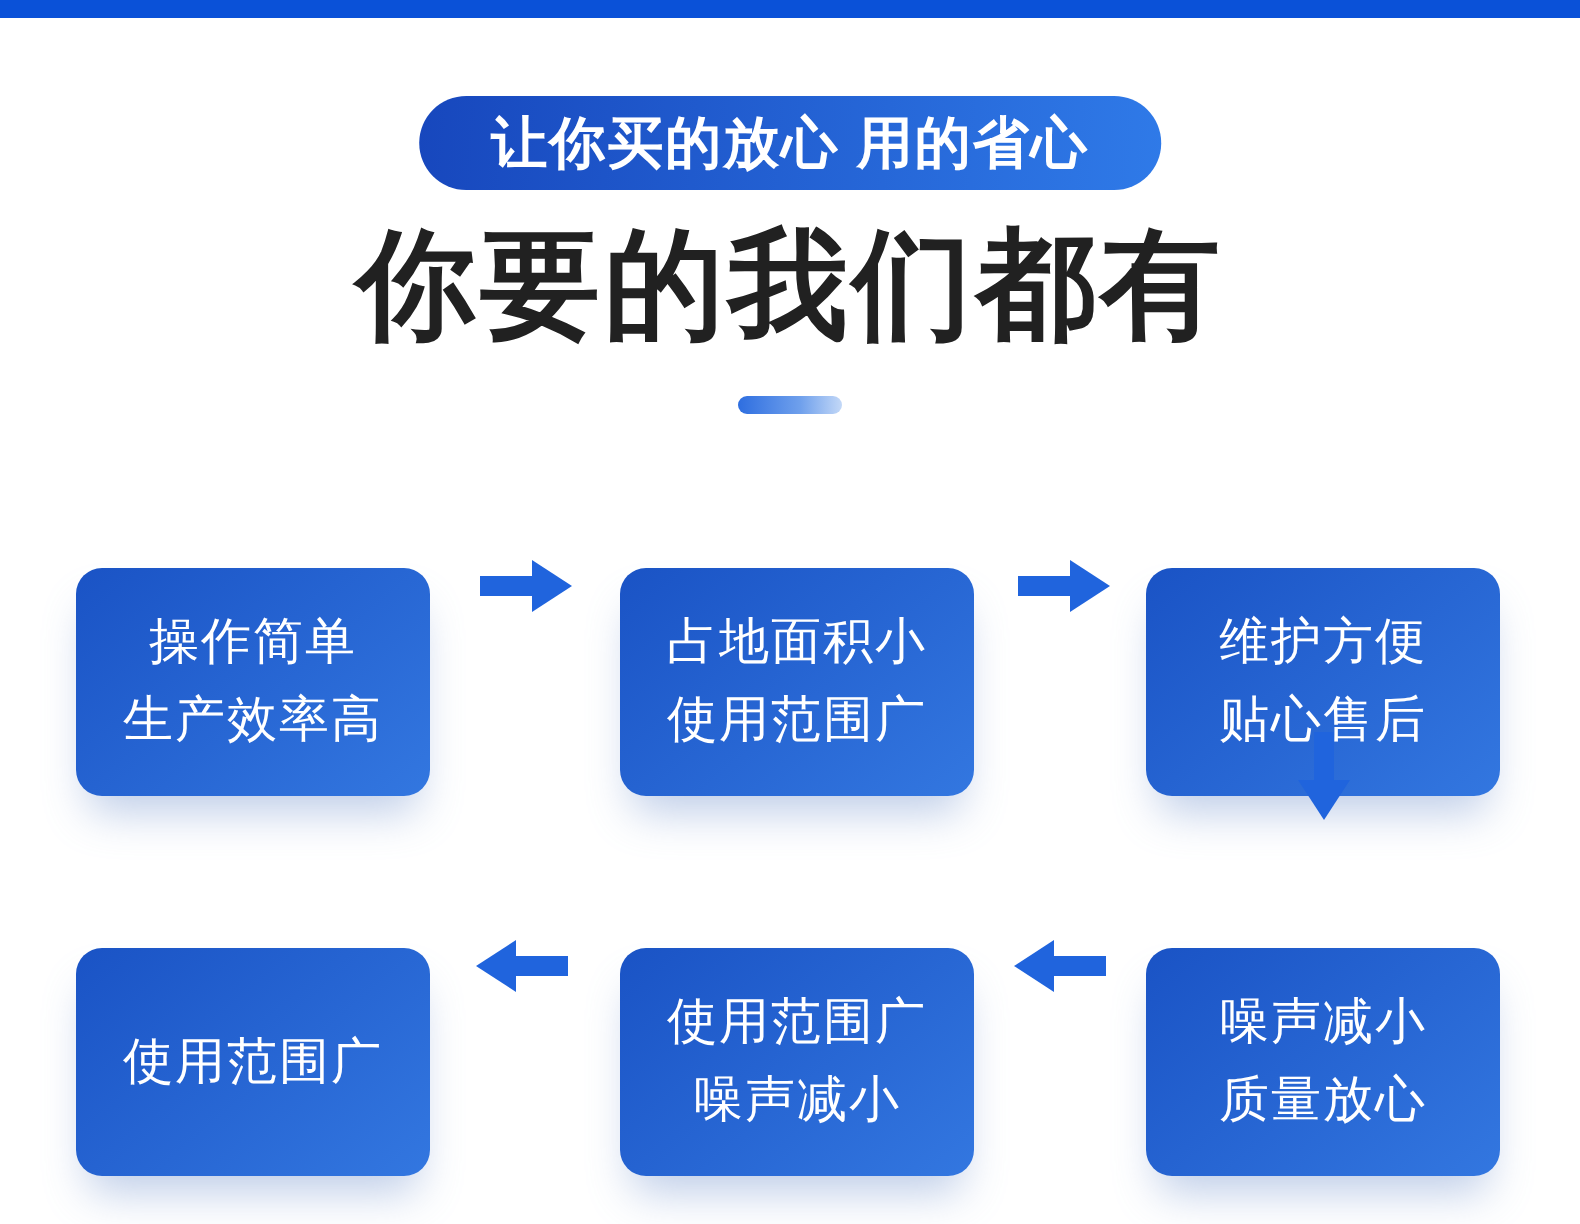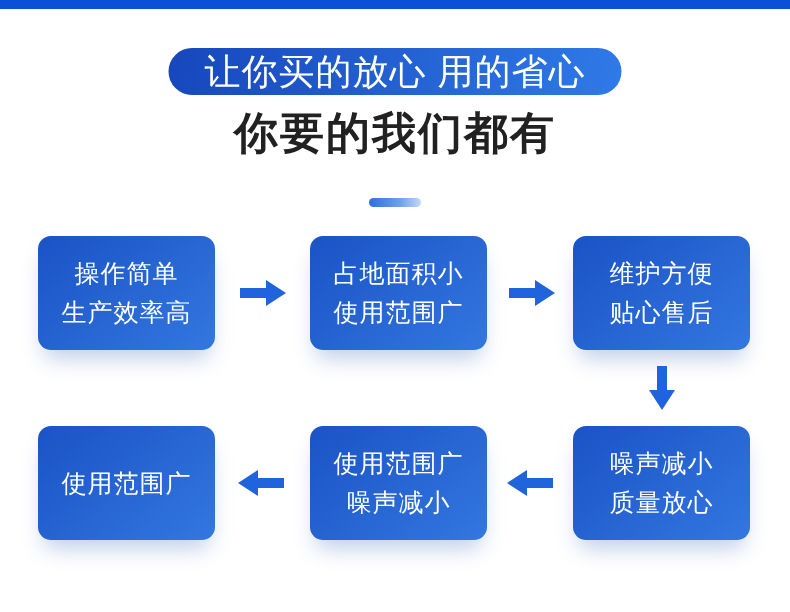--- a/index.html
+++ b/index.html
@@ -12,42 +12,42 @@
   }
   .top-bar{
     position:absolute;left:0;top:0;width:790px;height:9px;
     background:#0a51d8;
   }
   .ribbon{
     position:absolute;top:48px;left:50%;transform:translateX(-50%);
     height:47px;line-height:47px;
     padding:0 36px;border-radius:24px;
     background:linear-gradient(95deg,#1747bd 0%,#2f7ae8 100%);
-    color:#ffffff;font-size:36px;font-weight:normal;
+    color:#ffffff;font-size:28px;font-weight:bold;
     letter-spacing:1px;white-space:nowrap;
   }
   .title{
     position:absolute;top:108px;left:0;width:790px;
     text-align:center;
-    color:#212121;font-size:44px;font-weight:bold;
+    color:#212121;font-size:60px;font-weight:bold;
     letter-spacing:2px;line-height:1.15;
   }
   .dash{
     position:absolute;top:198px;left:50%;transform:translateX(-50%);
     width:52px;height:9px;border-radius:5px;
     background:linear-gradient(90deg,#2e6ee0 0%,#6fa0ec 60%,#c3d8f7 100%);
   }
   .flow-box{
     position:absolute;width:177px;height:114px;
     border-radius:13px;
     background:linear-gradient(140deg,#1a53c5 0%,#3377e0 100%);
     box-shadow:0 14px 22px -6px rgba(110,145,205,.45);
     color:#ffffff;font-size:25px;
     display:flex;flex-direction:column;align-items:center;justify-content:center;
-    line-height:1.55;letter-spacing:1px;text-align:center;
+    line-height:1.55;letter-spacing:1px;text-align:center;margin-top:48px;
   }
   .arrow{position:absolute;width:46px;height:30px;}
   .arrow svg{display:block;width:100%;height:100%;}
   .arrow.left{transform:rotate(180deg);}
   .arrow.down{width:30px;height:44px;}
   .arrow.down svg{width:30px;height:44px;}
   
   .b0{left:38px;top:236px;}
   .b1{left:310px;top:236px;align-items:center;}
   .b2{left:573px;top:236px;}

